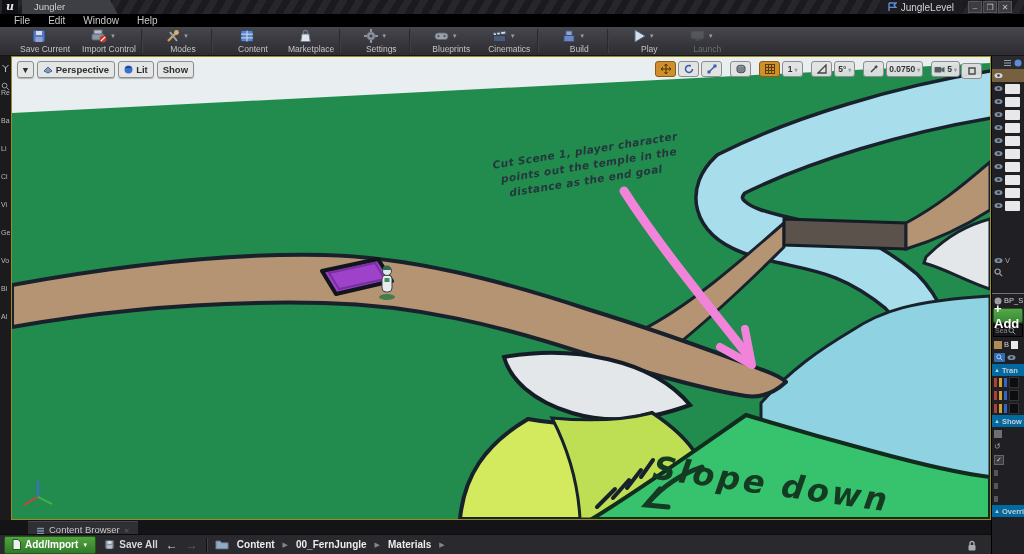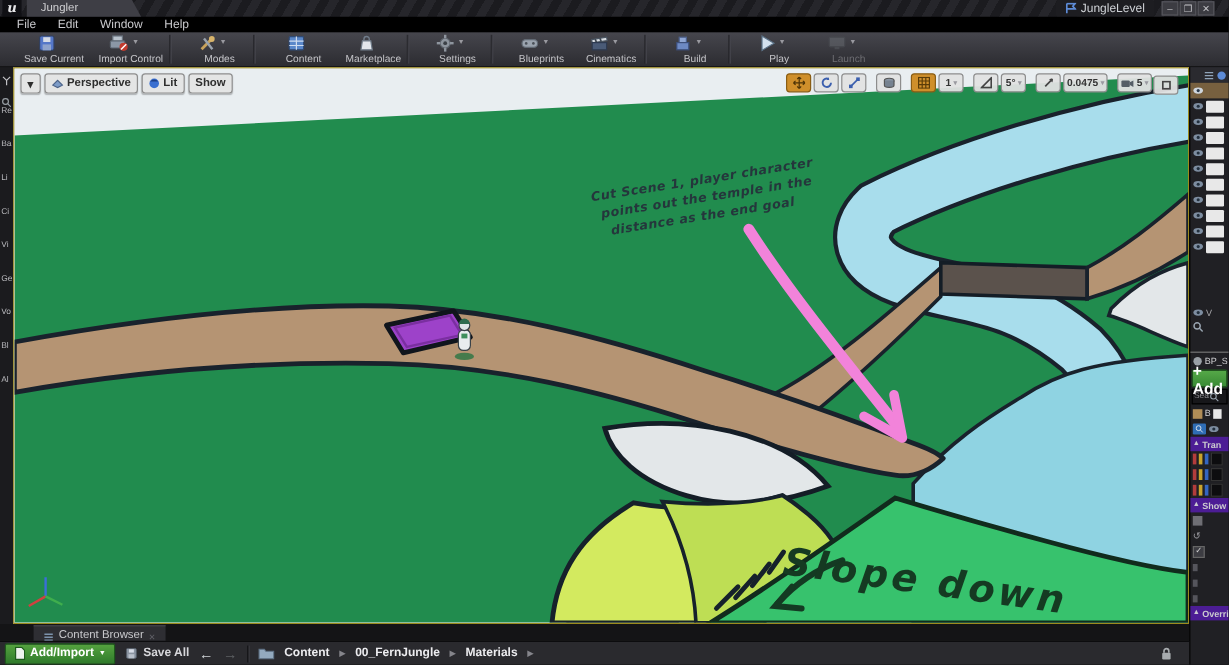--- a/index.html
+++ b/index.html
@@ -65,21 +65,21 @@
   #rightcol{left:991px;top:56px;width:33px;height:498px;background:#202024;
     border-left:1px solid #000;box-sizing:border-box;}
   .oheader{height:13px;background:#2a2a2f;display:flex;align-items:center;
     justify-content:flex-end;gap:2px;padding:0 2px;}
   .orow{height:13px;display:flex;align-items:center;gap:2px;padding-left:2px;}
   .orow .cell{width:15px;height:10px;background:#e8e8e8;border-radius:1px;}
   .orow.selected{background:#77603f;}
   .ofoot{height:12px;display:flex;align-items:center;gap:2px;padding-left:2px;
     color:#a9a9ad;font-size:7.5px;}
   .dtxt{color:#d6d6d9;font-size:7.5px;white-space:nowrap;overflow:hidden;}
-  .dsection{height:12px;background:#4c1d95;color:#cbcbcf;font-size:7.5px;font-weight:bold;
+  .dsection{height:12px;background:#0369a1;color:#cbcbcf;font-size:7.5px;font-weight:bold;
     display:flex;align-items:center;gap:2px;padding-left:2px;white-space:nowrap;overflow:hidden;}
   .drow{height:13px;display:flex;align-items:center;gap:2px;padding-left:2px;}
   .sliver{width:3px;height:9px;}
   #addbtn{margin:1px 1px;height:13px;background:linear-gradient(#55a848,#398a34);
     border:1px solid #1f5c1d;border-radius:2px;color:#fff;font-size:13px;font-weight:bold;
     display:flex;align-items:center;justify-content:center;}
   #dsearch{margin:1px 1px;height:11px;background:#17171a;border:1px solid #000;
     color:#8b8b90;font-size:7px;display:flex;align-items:center;gap:1px;padding:0 1px;}
   
   #cbtabbar{left:0;top:520px;width:991px;height:14px;background:#141416;}
@@ -408,21 +408,21 @@
           <span class="caret">▾</span>
         </span>
       <span class="snapgap"></span>
       <span class="snapbtn">
           <svg width="10" height="10" viewBox="0 0 10 10">
             <line x1="2" y1="8" x2="8" y2="2" stroke="#444" stroke-width="1.4"></line>
             <path d="M8,2 L5.6,2.4 M8,2 L7.6,4.4" stroke="#444"></path>
           </svg>
         </span>
       <span class="snapbtn">
-          <span>0.0475</span>
+          <span>0.0750</span>
           <span class="caret">▾</span>
         </span>
       <span class="snapgap"></span>
       <span class="snapbtn">
           <svg width="11" height="9" viewBox="0 0 11 9">
             <rect x="0.5" y="2" width="7" height="5.5" rx="1" fill="#555e66"></rect>
             <path d="M7.5,3.6 L10.5,2 V7.5 L7.5,5.9 Z" fill="#555e66"></path>
           </svg>
           <span style="margin-left:2px">5</span>
           <span class="caret">▾</span>

